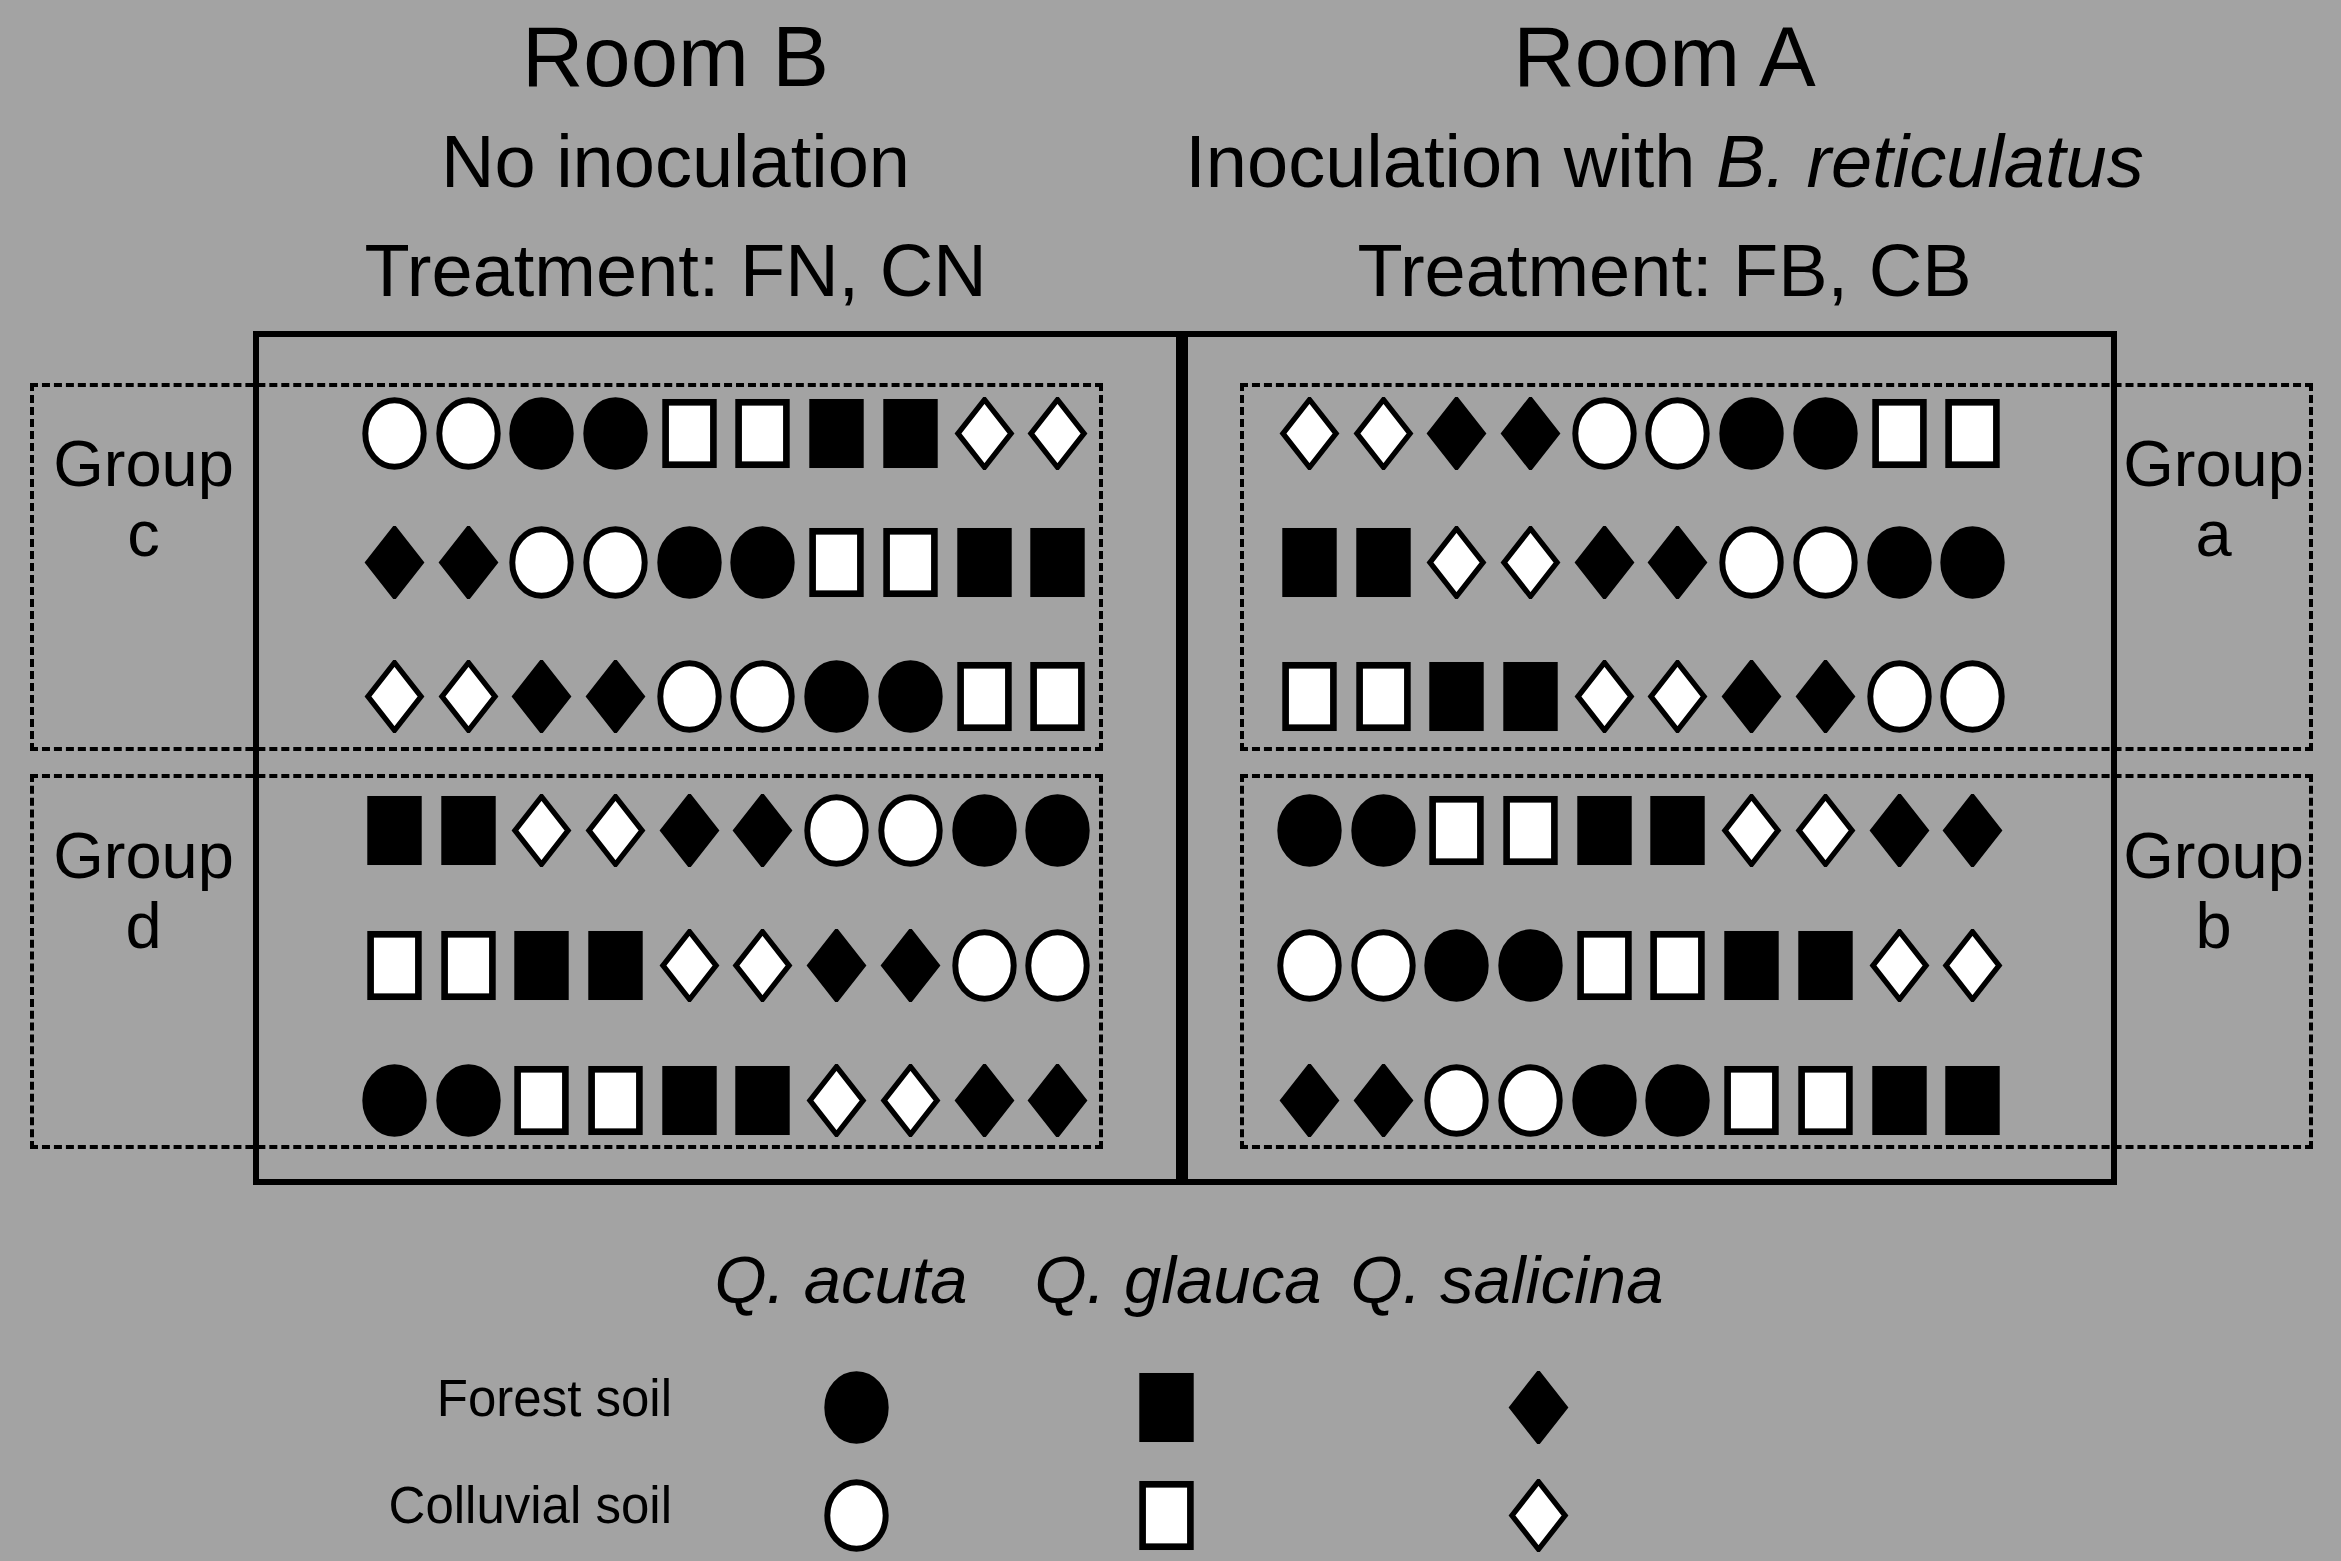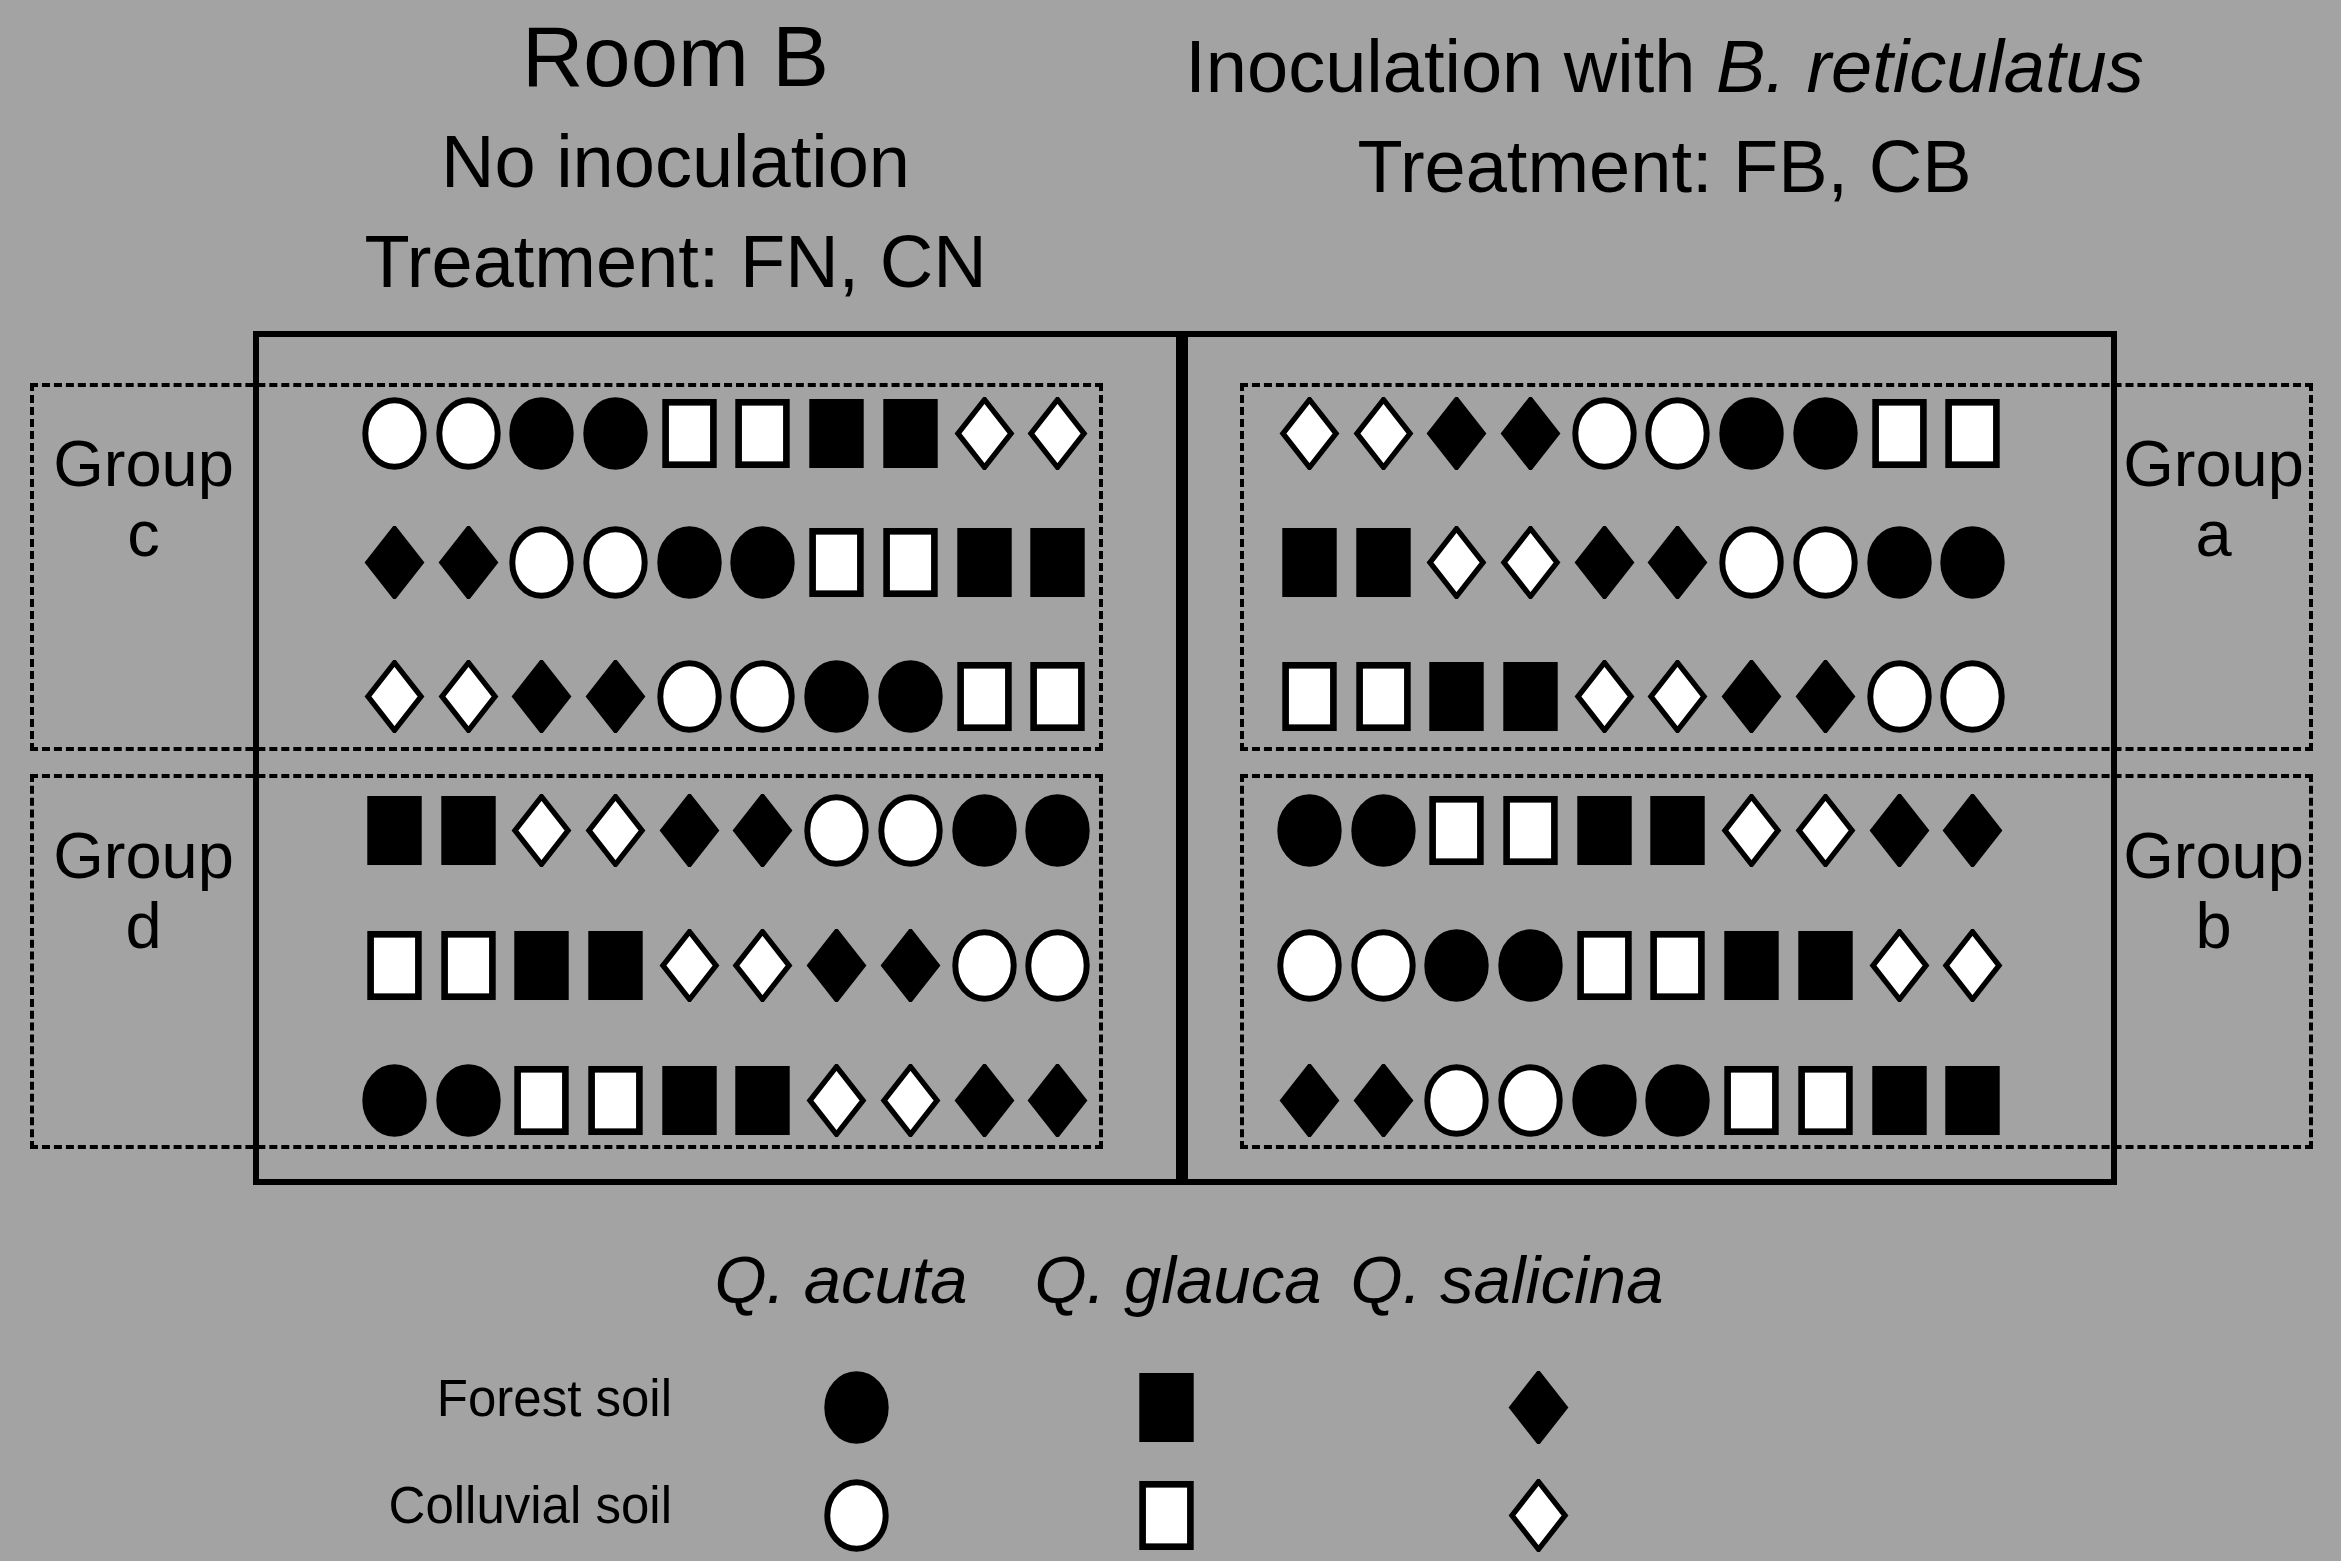--- a/index.html
+++ b/index.html
@@ -6,21 +6,21 @@
   .canvas{
     position:relative; width:2342px; height:1562px; background:#a3a3a3;
     font-family:"Liberation Sans", sans-serif; color:#000; overflow:hidden;
   }
   
   .header{position:absolute; top:9.3px; text-align:center;}
   .header-left{left:186px; width:979px;}
   .header-right{left:1175px; width:979px;}
   .room-title{font-size:85px; line-height:1.12; white-space:nowrap;}
   .room-subtitle{font-size:74px; line-height:1.15; margin-top:14.6px; white-space:nowrap;}
-  .room-treatment{font-size:74px; line-height:1.15; margin-top:15px; white-space:nowrap;}
+  .room-treatment{font-size:74px; line-height:1.15; margin-top:24px; white-space:nowrap;}
   .room-subtitle i{margin-top:48px;}
   
   .room-box{position:absolute; top:331px; height:854px; border:6px solid #000; box-sizing:border-box;}
   .room-box-left{left:253px; width:929px;}
   .room-box-right{left:1182px; width:935px;}
   
   .group-box{position:absolute; border:4px dashed #000; box-sizing:border-box;}
   .group-box-c{left:30px;   top:383px;  width:1073px; height:368px;}
   .group-box-d{left:30px;   top:774px; width:1073px; height:375px;}
   .group-box-a{left:1240px; top:383px;  width:1073px; height:368px;}
@@ -46,20 +46,21 @@
 <body>
 
 <div class="canvas">
 
   <div class="header header-left">
     <div class="room-title">Room B</div>
     <div class="room-subtitle"><span>No inoculation</span></div>
     <div class="room-treatment">Treatment: FN, CN</div>
   </div>
   <div class="header header-right">
+    <div class="room-title">Room A</div>
     <div class="room-subtitle"><span>Inoculation with </span><i>B. reticulatus</i></div>
     <div class="room-treatment">Treatment: FB, CB</div>
   </div>
 
   <div class="room-box room-box-left"></div>
   <div class="room-box room-box-right"></div>
 
   <div class="group-box group-box-c"></div>
   <div class="group-box group-box-d"></div>
   <div class="group-box group-box-a"></div>

